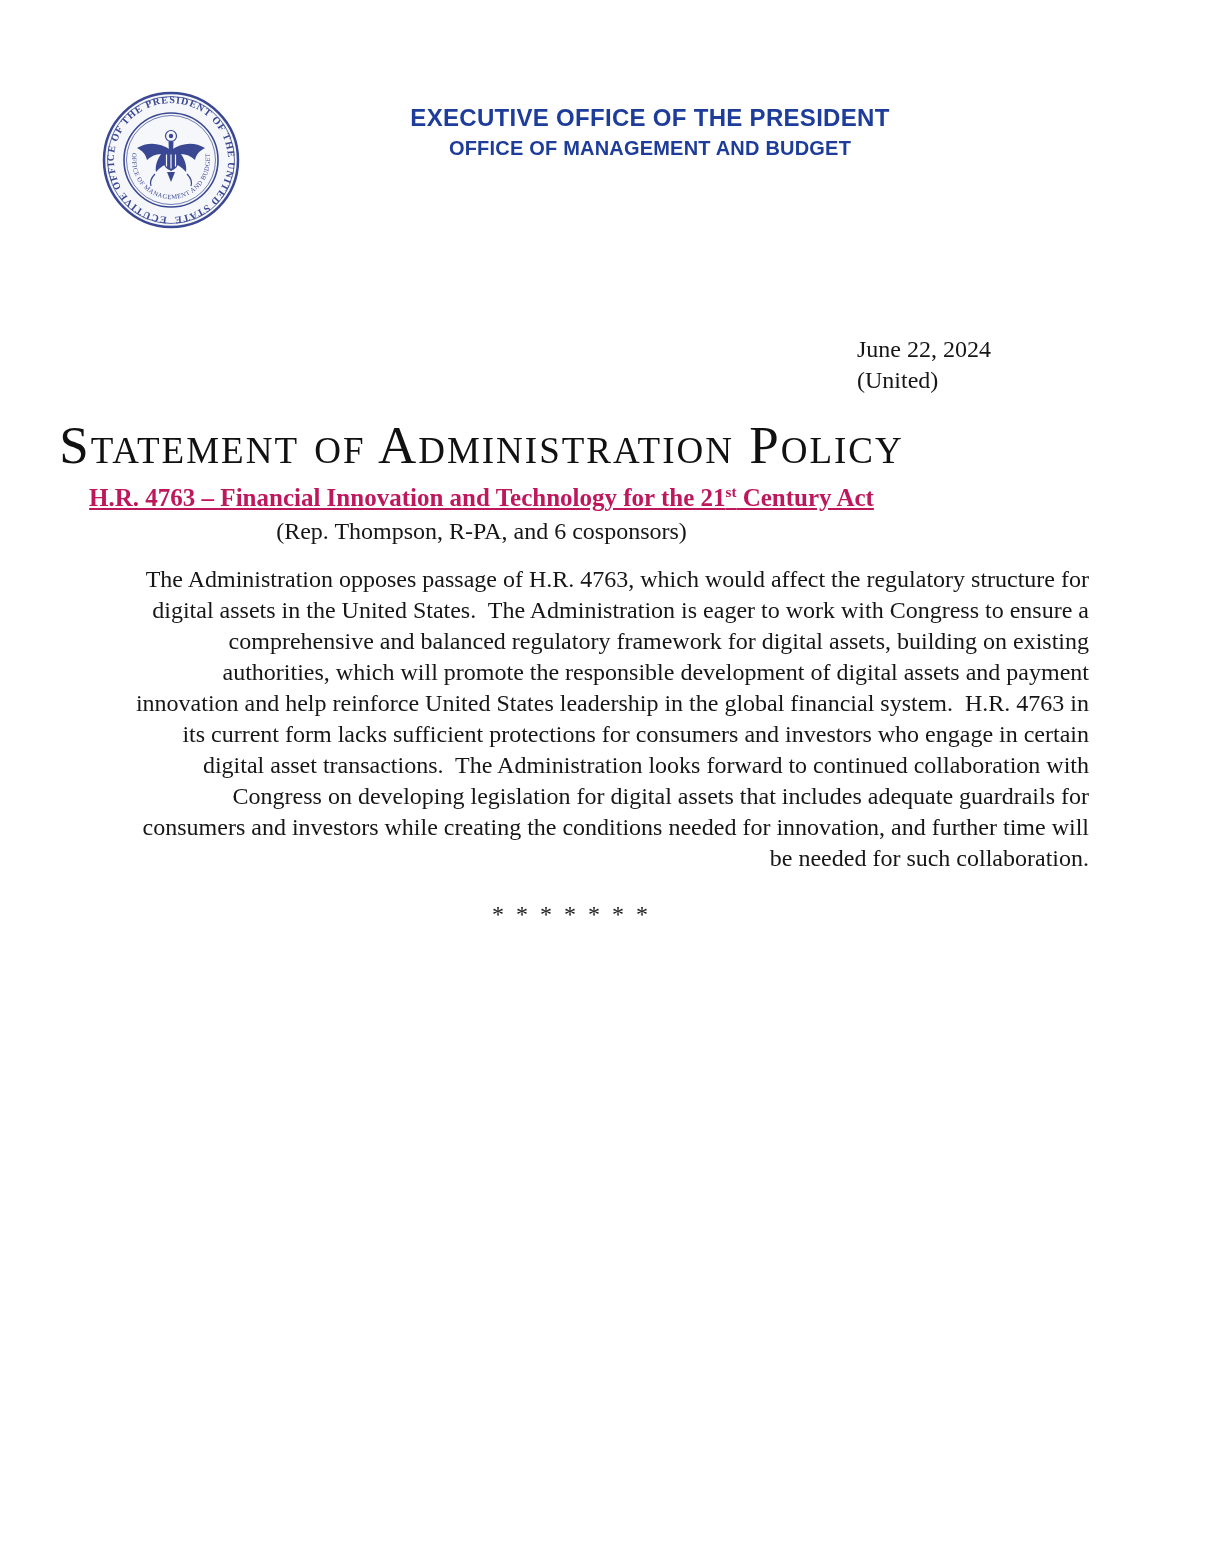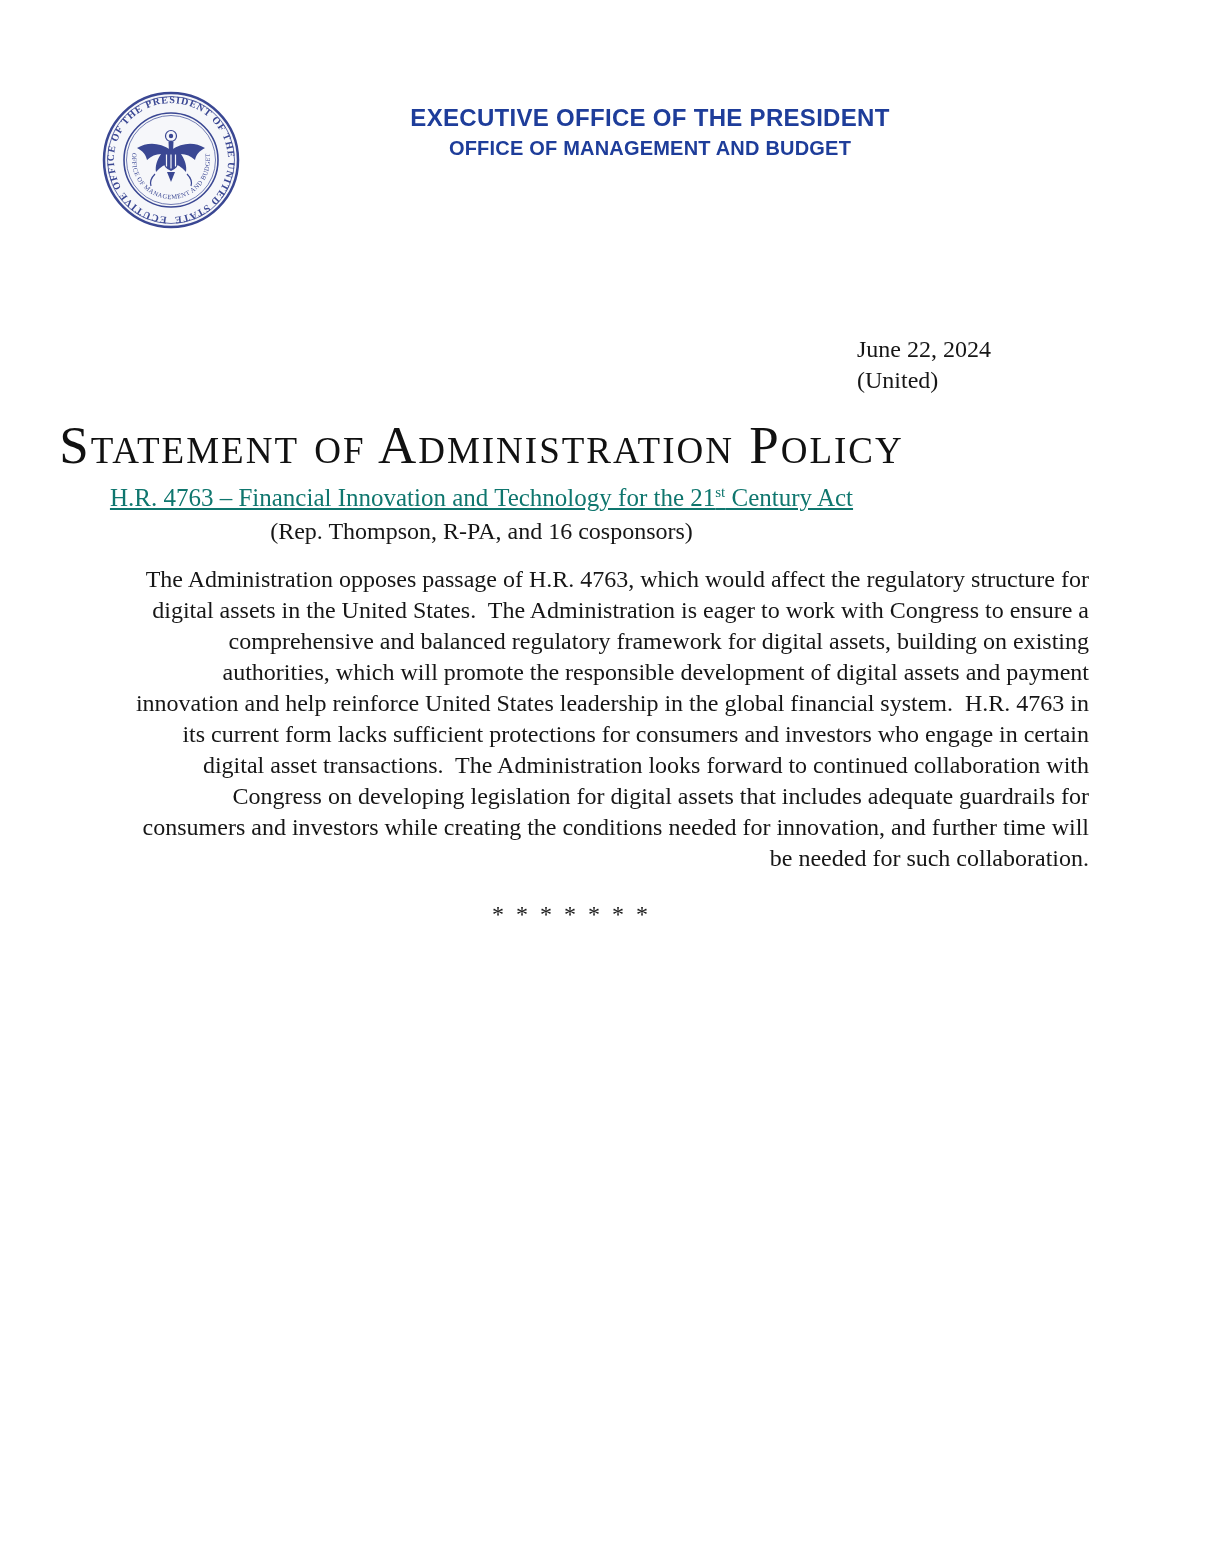--- a/index.html
+++ b/index.html
@@ -79,23 +79,23 @@
     font-variant: small-caps;
     font-size: 53px;
     line-height: 56px;
     letter-spacing: 2px;
     color: #111111;
   }
   .bill-line {
     margin-top: 4px;
     font-size: 25px;
     line-height: 30px;
-    font-weight: normal;
+    font-weight: bold;
     text-decoration: underline;
-    color: #0f766e;
+    color: #be185d;
   }
   .bill-line sup { font-size: 0.6em; }
   .sponsors {
     margin-top: 3px;
     font-size: 24px;
     line-height: 30px;
   }
 
   
   .body-par {
@@ -166,20 +166,20 @@
   </div>
 
   <div class="dateline">
     <div>June 22, 2024</div>
     <div>(United)</div>
   </div>
 
   <div class="title-block">
     <div class="main-title">Statement of Administration Policy</div>
     <div class="bill-line"><span>H.R. 4763 – Financial Innovation and Technology for the 21</span><sup>st</sup><span> Century Act</span></div>
-    <div class="sponsors">(Rep. Thompson, R-PA, and 16 cosponsors)</div>
+    <div class="sponsors">(Rep. Thompson, R-PA, and 6 cosponsors)</div>
   </div>
 
   <div class="body-par">The Administration opposes passage of H.R. 4763, which would affect the regulatory structure for digital assets in the United States.  The Administration is eager to work with Congress to ensure a comprehensive and balanced regulatory framework for digital assets, building on existing authorities, which will promote the responsible development of digital assets and payment innovation and help reinforce United States leadership in the global financial system.  H.R. 4763 in its current form lacks sufficient protections for consumers and investors who engage in certain digital asset transactions.  The Administration looks forward to continued collaboration with Congress on developing legislation for digital assets that includes adequate guardrails for consumers and investors while creating the conditions needed for innovation, and further time will be needed for such collaboration.</div>
 
   <div class="separator">* * * * * * *</div>
 
 </div>
 
 </body></html>

